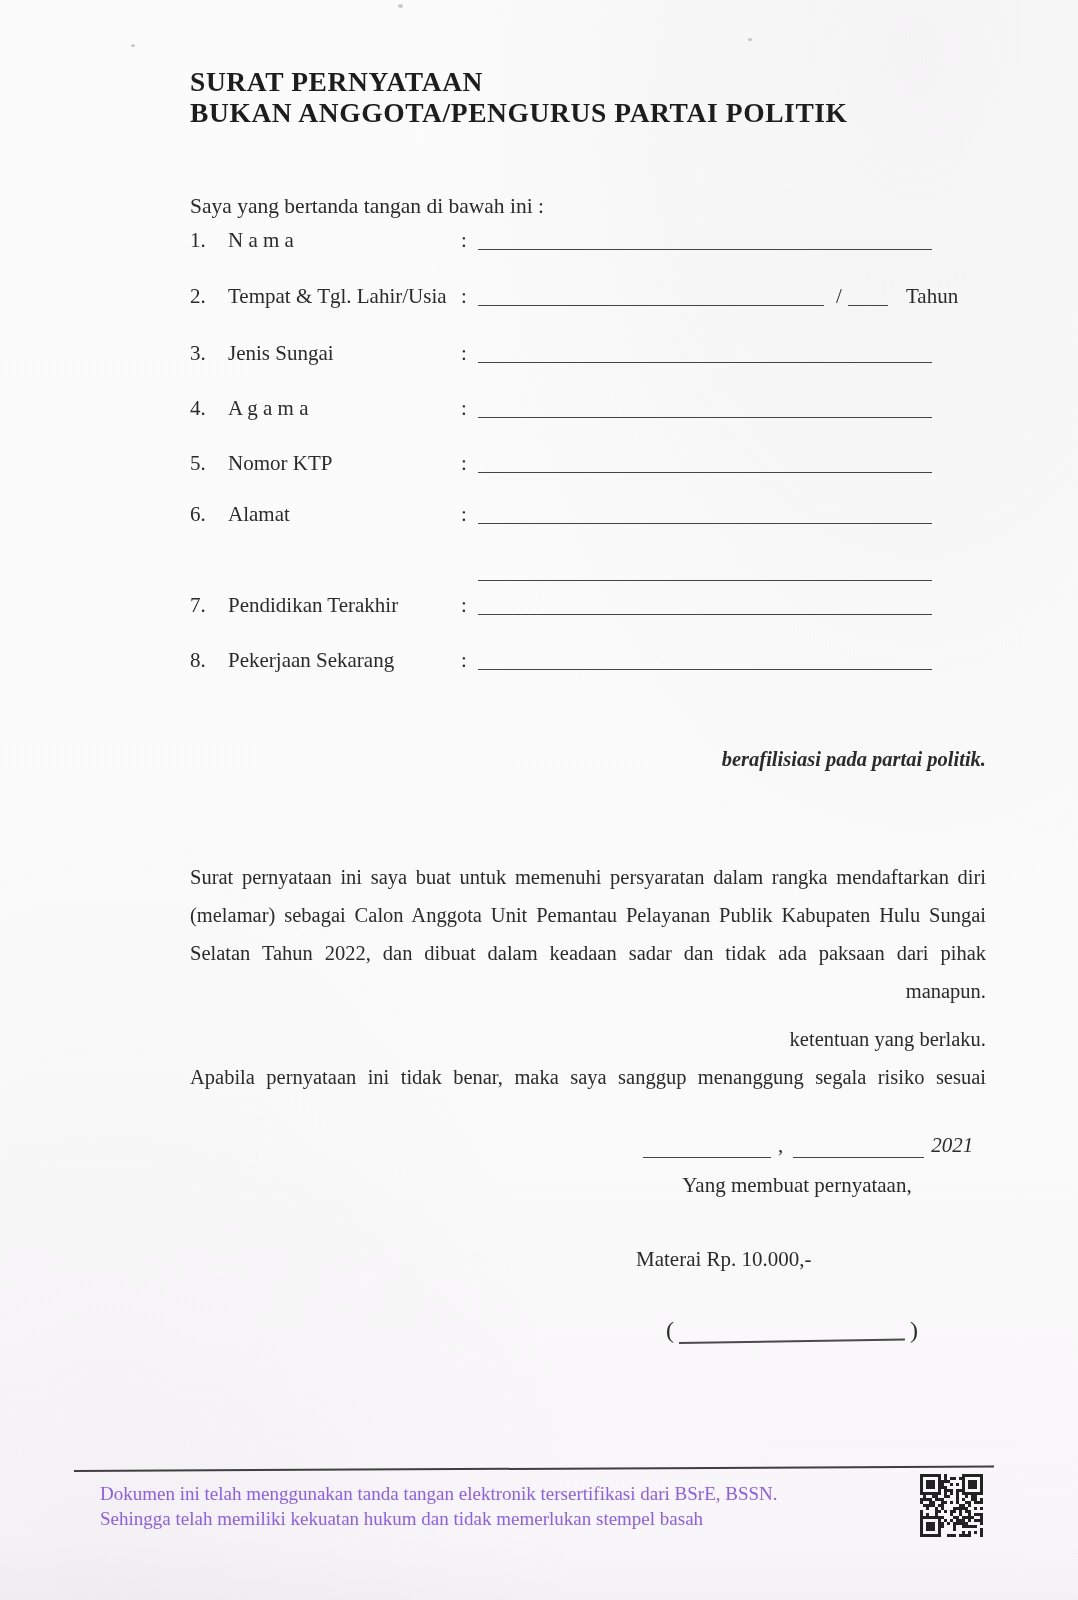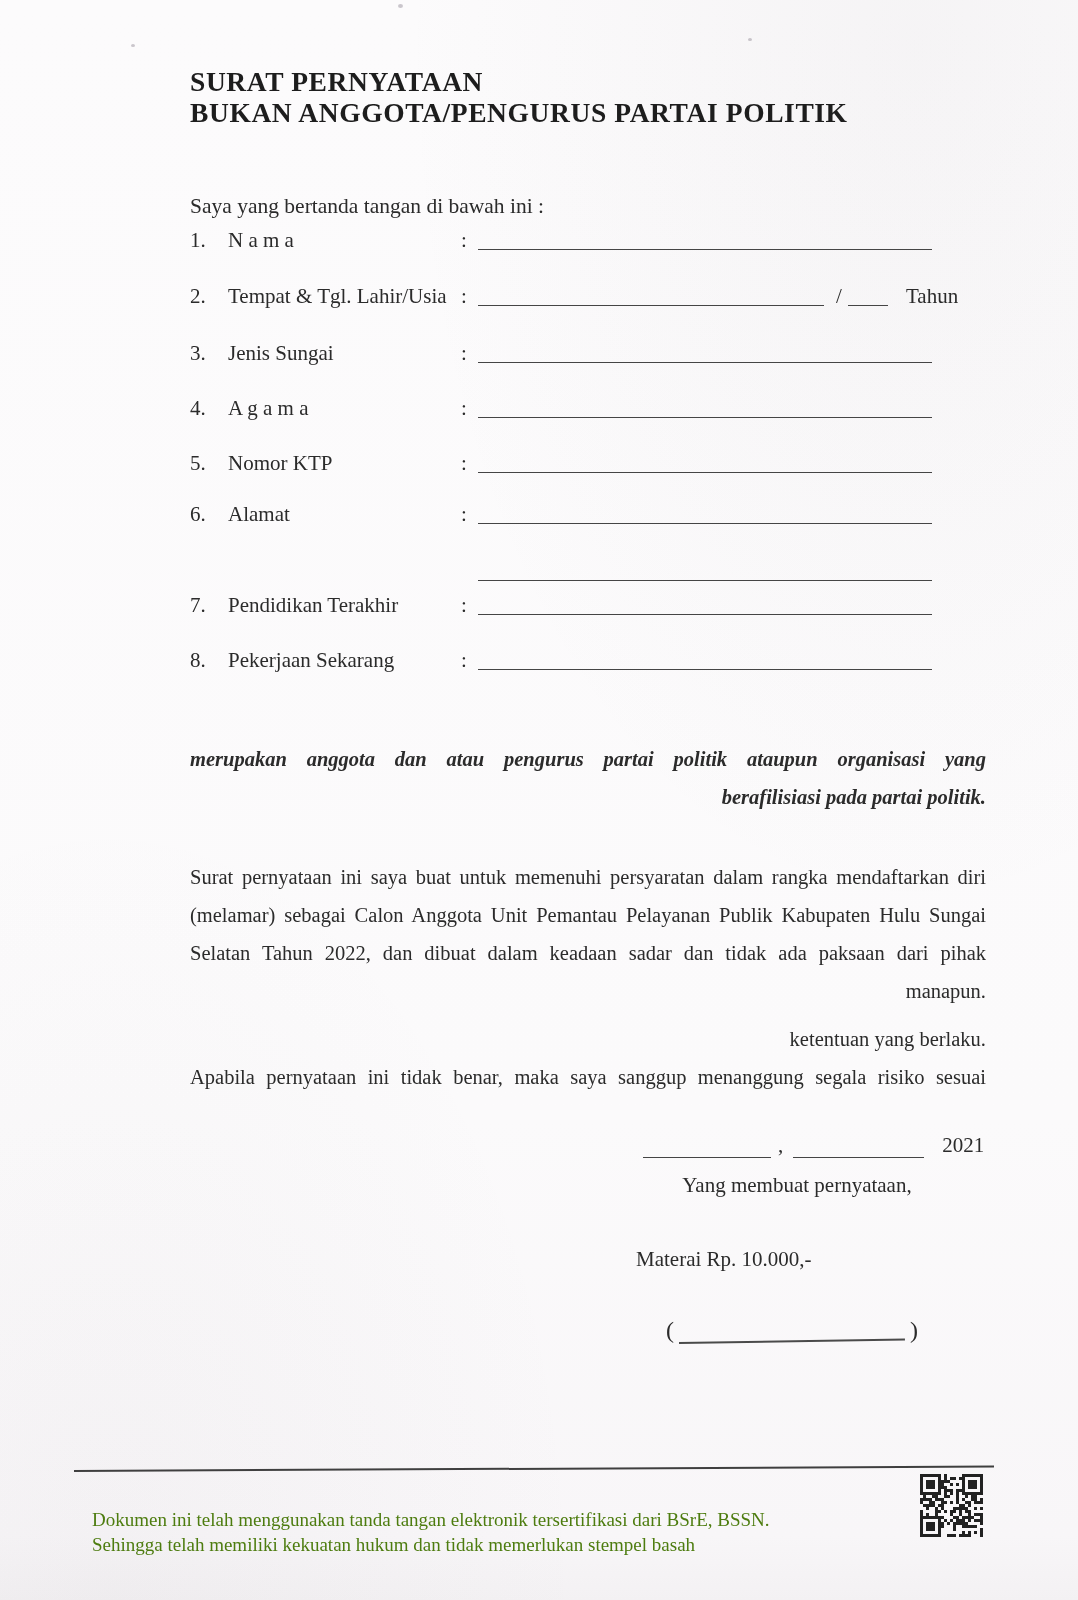--- a/index.html
+++ b/index.html
@@ -37,28 +37,28 @@
   
   .para{left:190px;width:796px;font-size:20.5px;}
   .pline{line-height:38px;white-space:nowrap;text-align:right;}
   .pline.just{text-align:justify;text-align-last:justify;}
   .em{font-weight:bold;font-style:italic;}
   
   .sig-date{left:643px;top:1130px;display:flex;align-items:flex-end;font-size:21px;height:28px;}
   .sig-date .u1{width:128px;height:26px;}
   .sig-date .comma{margin:0 10px 0 7px;}
   .sig-date .u2{width:131px;height:26px;}
-  .sig-date .year{margin-left:18px;}
+  .sig-date .year{margin-left:7px;font-style:italic;}
   .sig-caption{left:653px;top:1173px;width:288px;text-align:center;font-size:21px;}
   .materai{left:636px;top:1247px;font-size:21px;}
   .paren-row{left:666px;top:1310px;display:flex;align-items:flex-end;font-size:24px;height:34px;}
   .paren-row .pline-blank{width:226px;height:28px;margin:0 5px;transform:rotate(-0.9deg);transform-origin:left bottom;border-bottom:2px solid #4a4a4a;}
   
   .footer-rule{left:74px;top:1470px;width:920px;border-top:2px solid #3f3f3f;transform:rotate(-0.28deg);transform-origin:left center;}
-  .footer-text{left:92px;font-size:19px;color:#4d7c0f;margin-top:26px;}
+  .footer-text{left:100px;font-size:19px;color:#8b5cf6;}
   .ft1{top:1483px;} .ft2{top:1508px;}
   
   .qr{left:920px;top:1474px;display:grid;grid-template-columns:repeat(21,3px);grid-auto-rows:3px;}
   .qr s{display:block;}
   .qr s.d{background:#222;}
   
   .speck{position:absolute;background:rgba(110,100,115,0.35);border-radius:50%;}
 </style>
 </head>
 <body>
@@ -125,21 +125,20 @@
 </div>
 
 <div class="abs frow" style="top:648px">
   <span class="num">8.</span>
   <span class="lbl">Pekerjaan Sekarang</span>
   <span class="colon">:</span>
   <span class="fill uline"></span>
 </div>
 
 <div class="abs para" style="top:740px">
-  <div class="pline just em">merupakan anggota dan atau pengurus partai politik ataupun organisasi yang</div>
   <div class="pline em">berafilisiasi pada partai politik.</div>
 </div>
 
 <div class="abs para" style="top:858px">
   <div class="pline just">Surat pernyataan ini saya buat untuk memenuhi persyaratan dalam rangka mendaftarkan diri</div>
   <div class="pline just">(melamar) sebagai Calon Anggota Unit Pemantau Pelayanan Publik Kabupaten Hulu Sungai</div>
   <div class="pline just">Selatan Tahun 2022, dan dibuat dalam keadaan sadar dan tidak ada paksaan dari pihak</div>
   <div class="pline">manapun.</div>
 </div>
 

